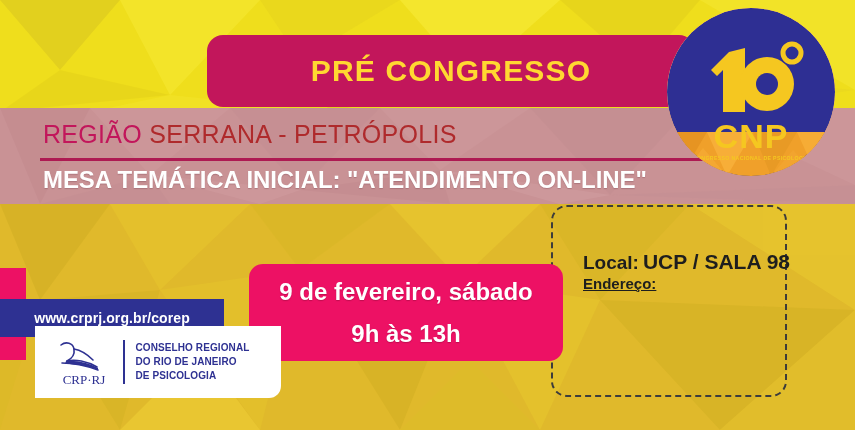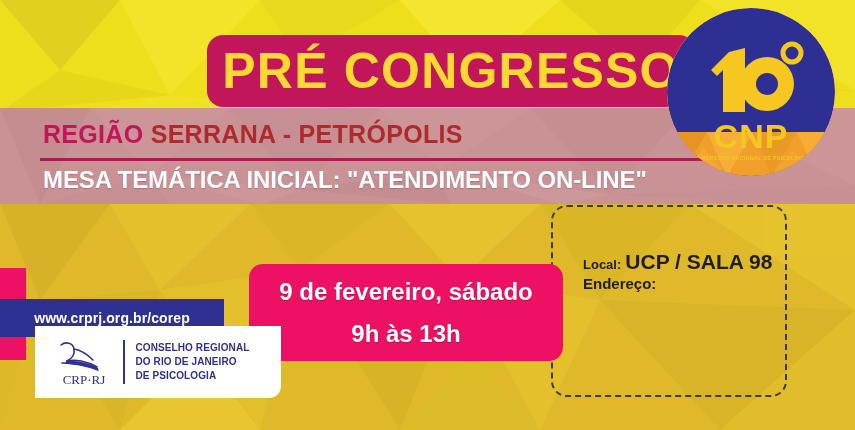--- a/index.html
+++ b/index.html
@@ -48,34 +48,34 @@
     width:488px; height:72px;
     background:#C2165B;
     border-radius:16px;
     z-index:6;
     display:flex;
     align-items:center;
     justify-content:center;
   }
   .title-banner .title-text {
     color:#FFD831;
-    font-size:50px;
+    font-size:30px;
     font-weight:bold;
     letter-spacing:1.2px;
     white-space:nowrap;
     font-family:"Liberation Sans", sans-serif;
   }
 
   
   .region-line {
     position:absolute;
     left:43px; top:120px;
     z-index:5;
     font-size:25px;
-    font-weight:bold;
+    font-weight:normal;
     letter-spacing:0.3px;
     white-space:nowrap;
   }
   .region-a { color:#C2165B; }
   .region-b { color:#AF2A2C; }
 
   .hr-rule {
     position:absolute;
     left:40px; top:158px;
     width:670px; height:3px;
@@ -141,33 +141,34 @@
   }
   .addr-content {
     position:absolute;
     left:583px; top:250px;
     width:205px;
     z-index:6;
     color:#1E1E1E;
   }
   .addr-row1 { white-space:nowrap; margin-bottom:1px; }
   .addr-label {
-    font-size:13px;
+    font-size:19px;
     font-weight:bold;
     margin-top:44px;
   }
   .addr-local {
     font-size:21px;
     font-weight:bold;
     margin-left:4px;
   }
   .addr-endereco {
     font-size:15px;
     font-weight:bold;
     margin-bottom:9px;
+    text-decoration:underline;
   }
   .addr-street {
     font-size:19px;
     font-weight:bold;
     line-height:1.30;
   }
 
   
   .url-bar {
     position:absolute;

